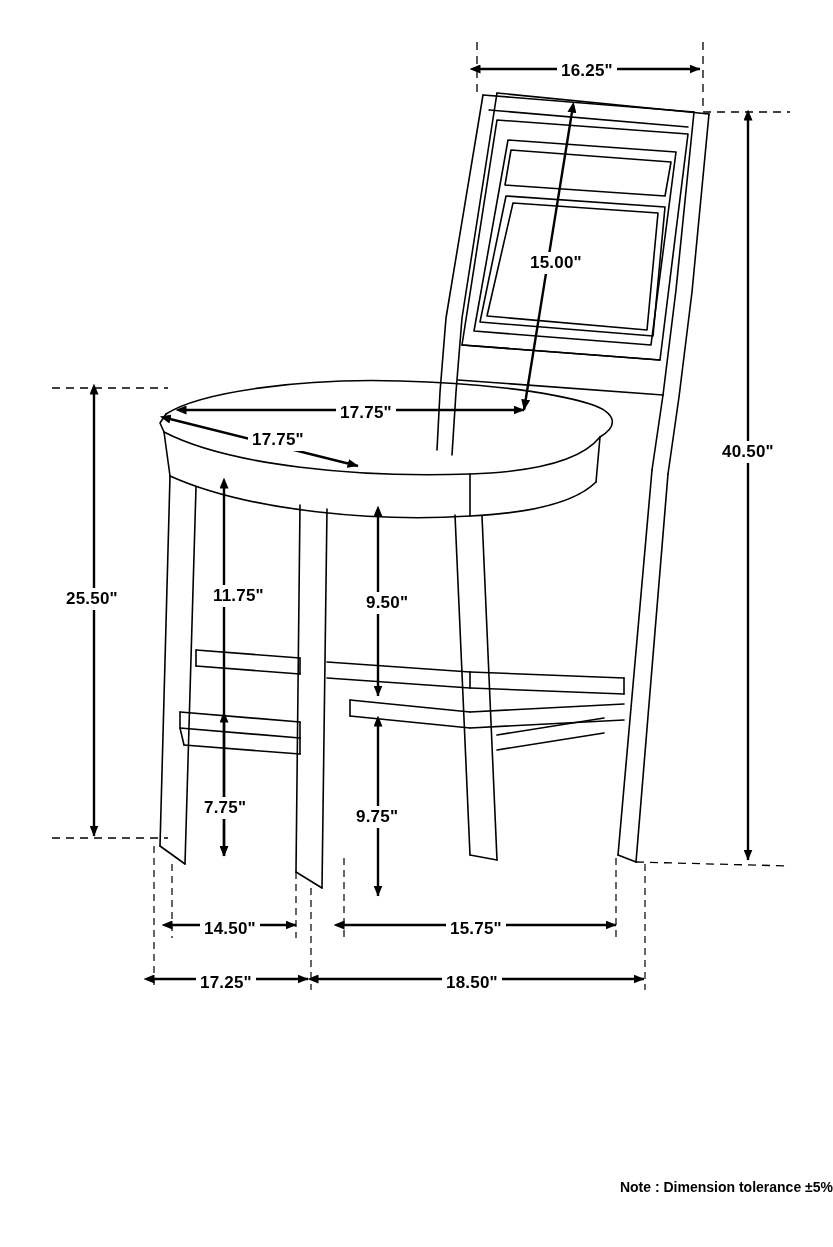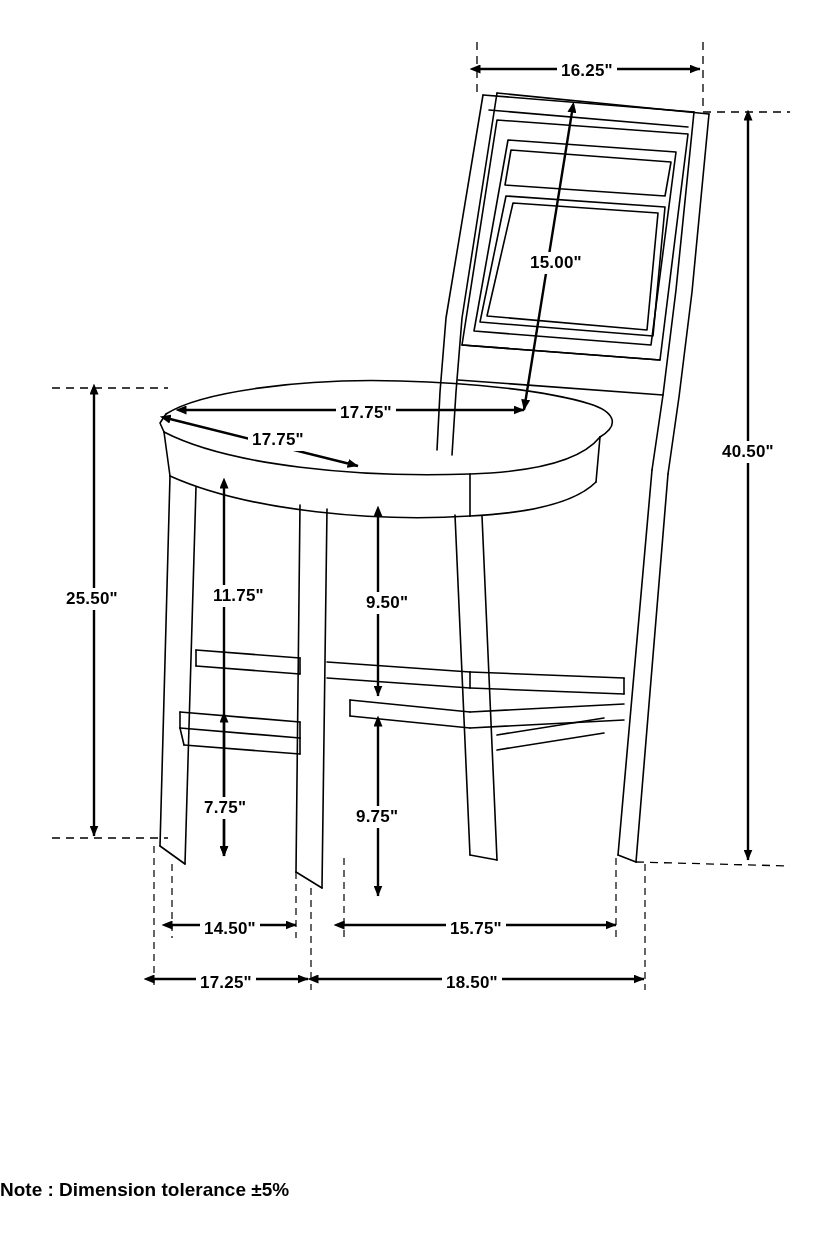--- a/index.html
+++ b/index.html
@@ -29,23 +29,23 @@
     font-family: "Liberation Sans", sans-serif;
     font-size: 17px;
     font-weight: bold;
     color: #000000;
     white-space: nowrap;
     letter-spacing: 0.2px;
   }
   .note {
     position: absolute;
     width: 833px;
-    text-align: left;
+    text-align: right;
     font-family: "Liberation Sans", sans-serif;
-    font-size: 19px;
+    font-size: 14px;
     font-weight: bold;
     color: #000000;
   }
 </style>
 </head>
 <body>
 
 <div id="page">
 
   <svg id="drawing" viewBox="0 0 833 1247">

